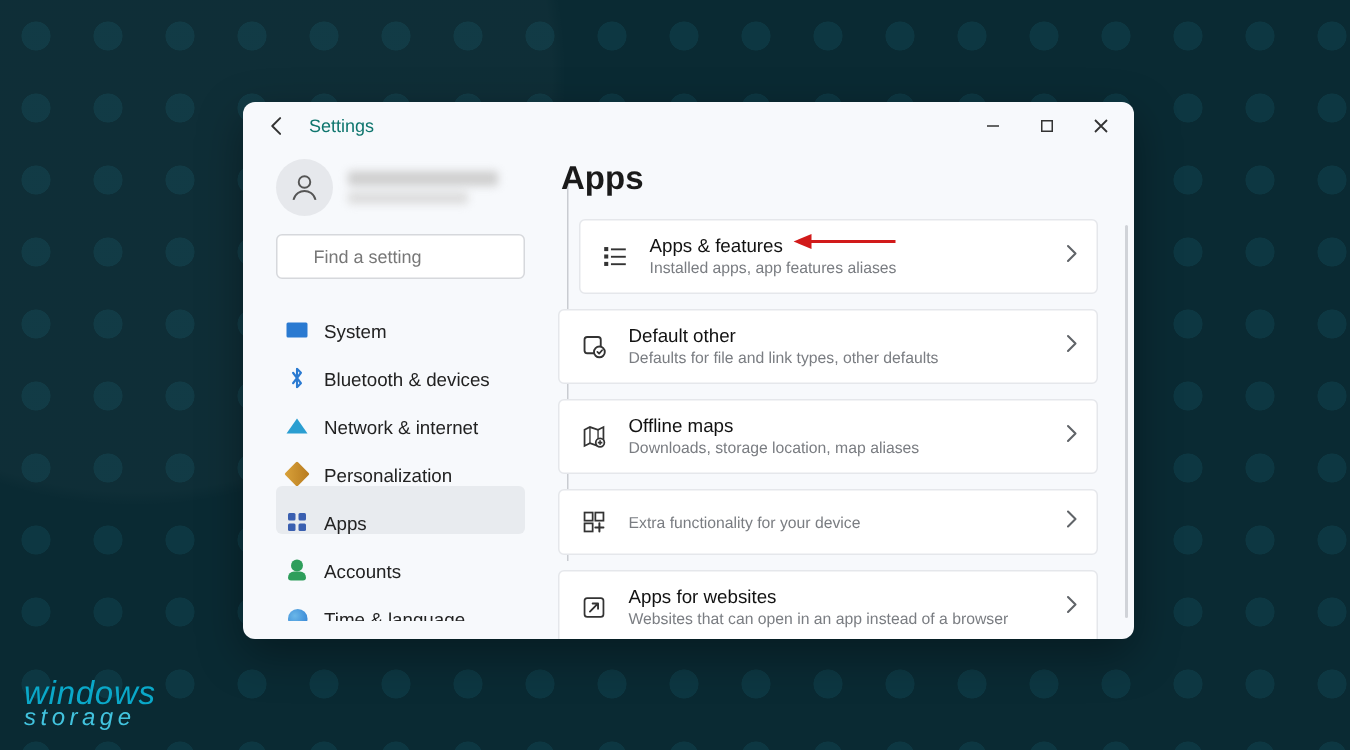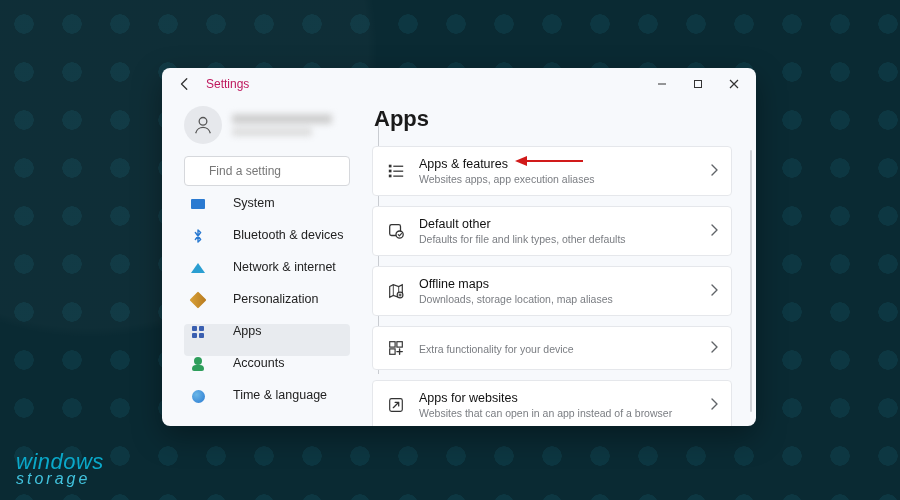--- a/index.html
+++ b/index.html
@@ -21,40 +21,40 @@
   .window {
     position: absolute; left: 162px; top: 68px; width: 594px; height: 358px;
     background: #f7f9fc; border-radius: 8px;
     box-shadow: 0 10px 30px rgba(0,0,0,0.35);
     display: flex; flex-direction: column;
   }
   .titlebar {
     height: 32px; display: flex; align-items: center; padding: 0 4px 0 10px;
   }
   .back-btn { width: 26px; height: 26px; border-radius: 4px; display:flex; align-items:center; justify-content:center; cursor:pointer; color:#333; }
-  .title-label { font-size: 12px; color:#be185d; margin-left: 8px; }
+  .title-label { font-size: 12px; color:#0f766e; margin-left: 8px; }
   .win-controls { margin-left: auto; display:flex; }
   .win-btn { width: 36px; height: 28px; display:flex; align-items:center; justify-content:center; color:#333; cursor:pointer; }
 
   .content { flex:1; display:flex; overflow:hidden; }
 
   .sidepane { width: 200px; padding: 6px 12px 12px 22px; display:flex; flex-direction:column; overflow:hidden; }
   .account { display:flex; align-items:center; gap:10px; margin-bottom:12px; }
   .avatar { width: 38px; height: 38px; border-radius: 50%; background:#e6e8ec; display:flex; align-items:center; justify-content:center; color:#555; }
   .account-text { filter: blur(3px); color:#666; font-size:12px; line-height:1.2; }
   .account-text .n1 { width:100px; height:10px; background:#cfcfcf; border-radius:2px; margin-bottom:4px; }
   .account-text .n2 { width:80px; height:8px; background:#dcdcdc; border-radius:2px; }
 
   .searchbox { display:flex; align-items:center; background:#fff; border:1px solid #d6d8dc; border-radius:4px; height:30px; padding:0 24px; margin-bottom:10px; }
   .searchbox input { flex:1; border:none; outline:none; font-size:12px; background:transparent; color:#333; }
   .searchbox input::placeholder { color:#777; }
   .searchbox .sicon { color:#555; }
 
   .nav { flex:1; overflow-y:hidden; }
-  .nav-item { display:flex; align-items:flex-start; gap:27px; height:32px; padding:0 6px 0 6px; border-radius:4px; font-size:12.5px; color:#222; cursor:pointer; position:relative; }
+  .nav-item { display:flex; align-items:flex-end; gap:10px; height:32px; padding:0 6px 0 6px; border-radius:4px; font-size:12.5px; color:#222; cursor:pointer; position:relative; }
   .nav-item.active { background:#e8ebef; }
   .nav-item.active::before { content:""; position:absolute; left:-10px; top:7px; bottom:7px; width:3px; background:#3b78d8; border-radius:2px; }
   .nav-icon { width:16px; height:16px; display:flex; align-items:center; justify-content:center; }
   .ic-system { width:14px; height:10px; background:#2a7ad1; border-radius:1px; }
   .ic-bt { width:10px; height:14px; }
   .ic-net { width:0; height:0; border-left:7px solid transparent; border-right:7px solid transparent; border-bottom:10px solid #2a9ed1; }
   .ic-pers { width:12px; height:12px; background:linear-gradient(135deg,#d9a23a,#b77a1e); transform:rotate(-45deg); border-radius:1px; }
   .ic-apps { width:12px; height:12px; display:grid; grid-template-columns:1fr 1fr; grid-template-rows:1fr 1fr; gap:2px; }
   .ic-apps span { background:#3a5fb0; border-radius:1px; }
   .ic-acct-head { width:8px; height:8px; background:#2e9e5b; border-radius:50%; }
@@ -200,34 +200,34 @@
           </div>
         </div>
       </div>
 
       <div class="sep"></div>
 
       <div class="mainpane">
         <div class="page-title">Apps</div>
         <div class="scroll-track"></div>
 
-        <div class="card" style="position:relative;">
+        <div class="card" style="position:relative;margin-left:14px;">
           <div class="card-icon">
             <svg width="18" height="18" viewBox="0 0 20 20">
                 <rect x="2" y="3" width="3" height="3" fill="#333"></rect>
                 <rect x="7" y="4" width="11" height="1.4" fill="#333"></rect>
                 <rect x="2" y="8.5" width="3" height="3" fill="#333"></rect>
                 <rect x="7" y="9.5" width="11" height="1.4" fill="#333"></rect>
                 <rect x="2" y="14" width="3" height="3" fill="#333"></rect>
                 <rect x="7" y="15" width="11" height="1.4" fill="#333"></rect>
               </svg>
           </div>
           <div class="card-text">
             <div class="card-title">Apps &amp; features</div>
-            <div class="card-sub">Websites apps, app execution aliases</div>
+            <div class="card-sub">Installed apps, app features aliases</div>
           </div>
           <span class="chev">
             <svg width="10" height="12" viewBox="0 0 8 12">
                 <path d="M2 1 L7 6 L2 11" stroke="#606468" stroke-width="1.4" fill="none" stroke-linecap="round" stroke-linejoin="round"></path>
               </svg>
           </span>
           <svg class="arrow-annot" width="70" height="14">
             <line class="arrow-line" x1="68" y1="7" x2="10" y2="7"></line>
             <polygon class="arrow-head" points="0,7 12,2 12,12"></polygon>
           </svg>

